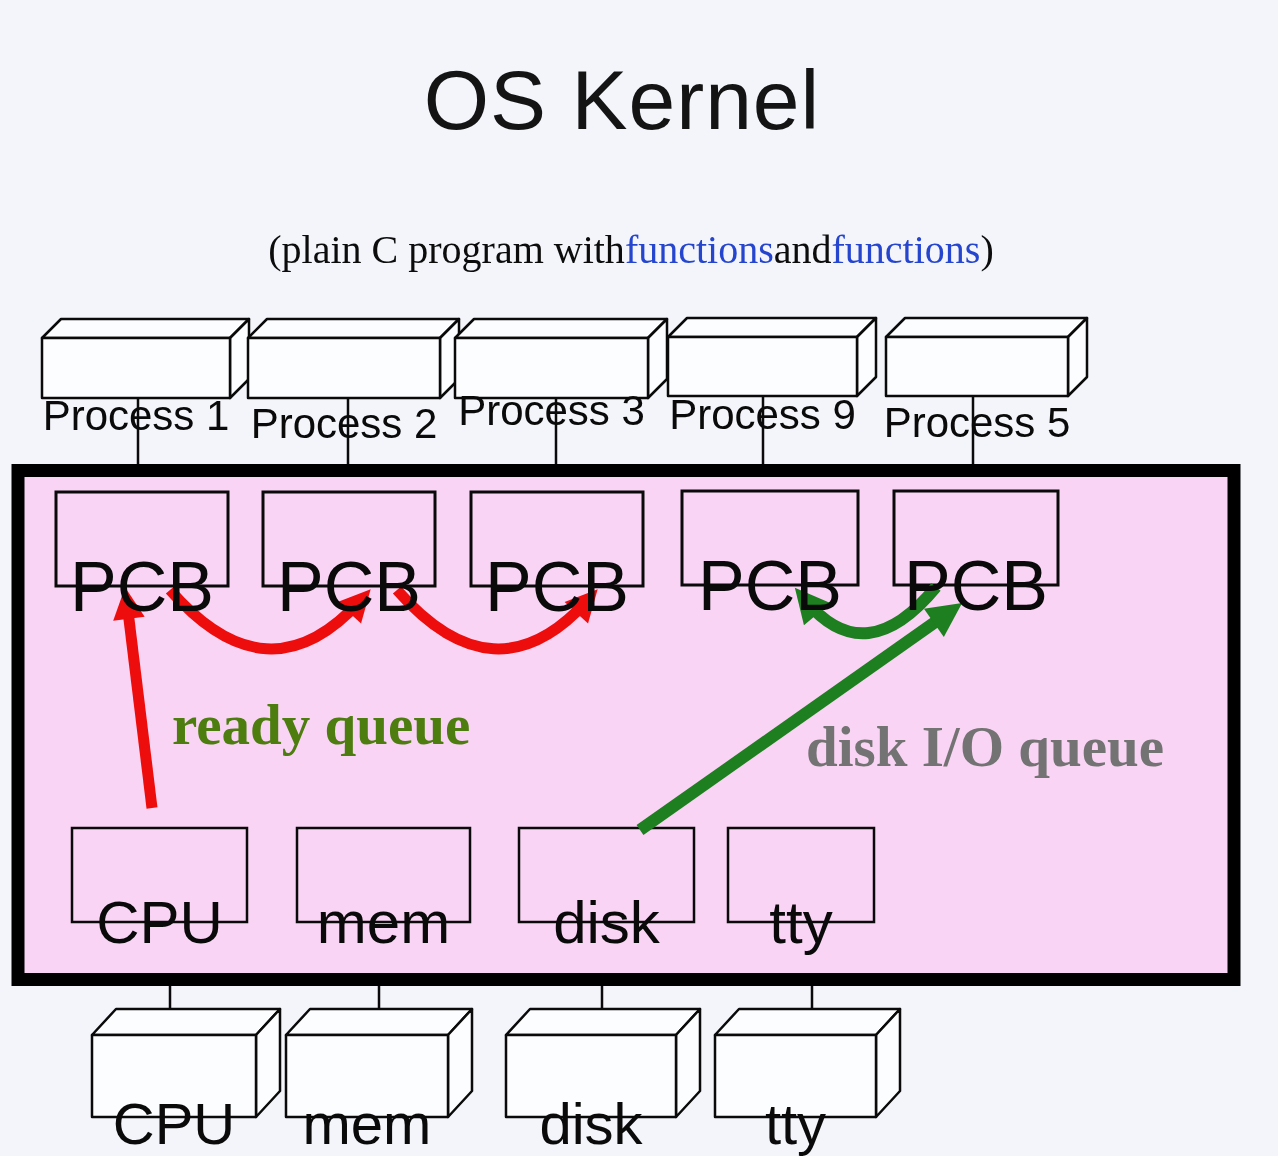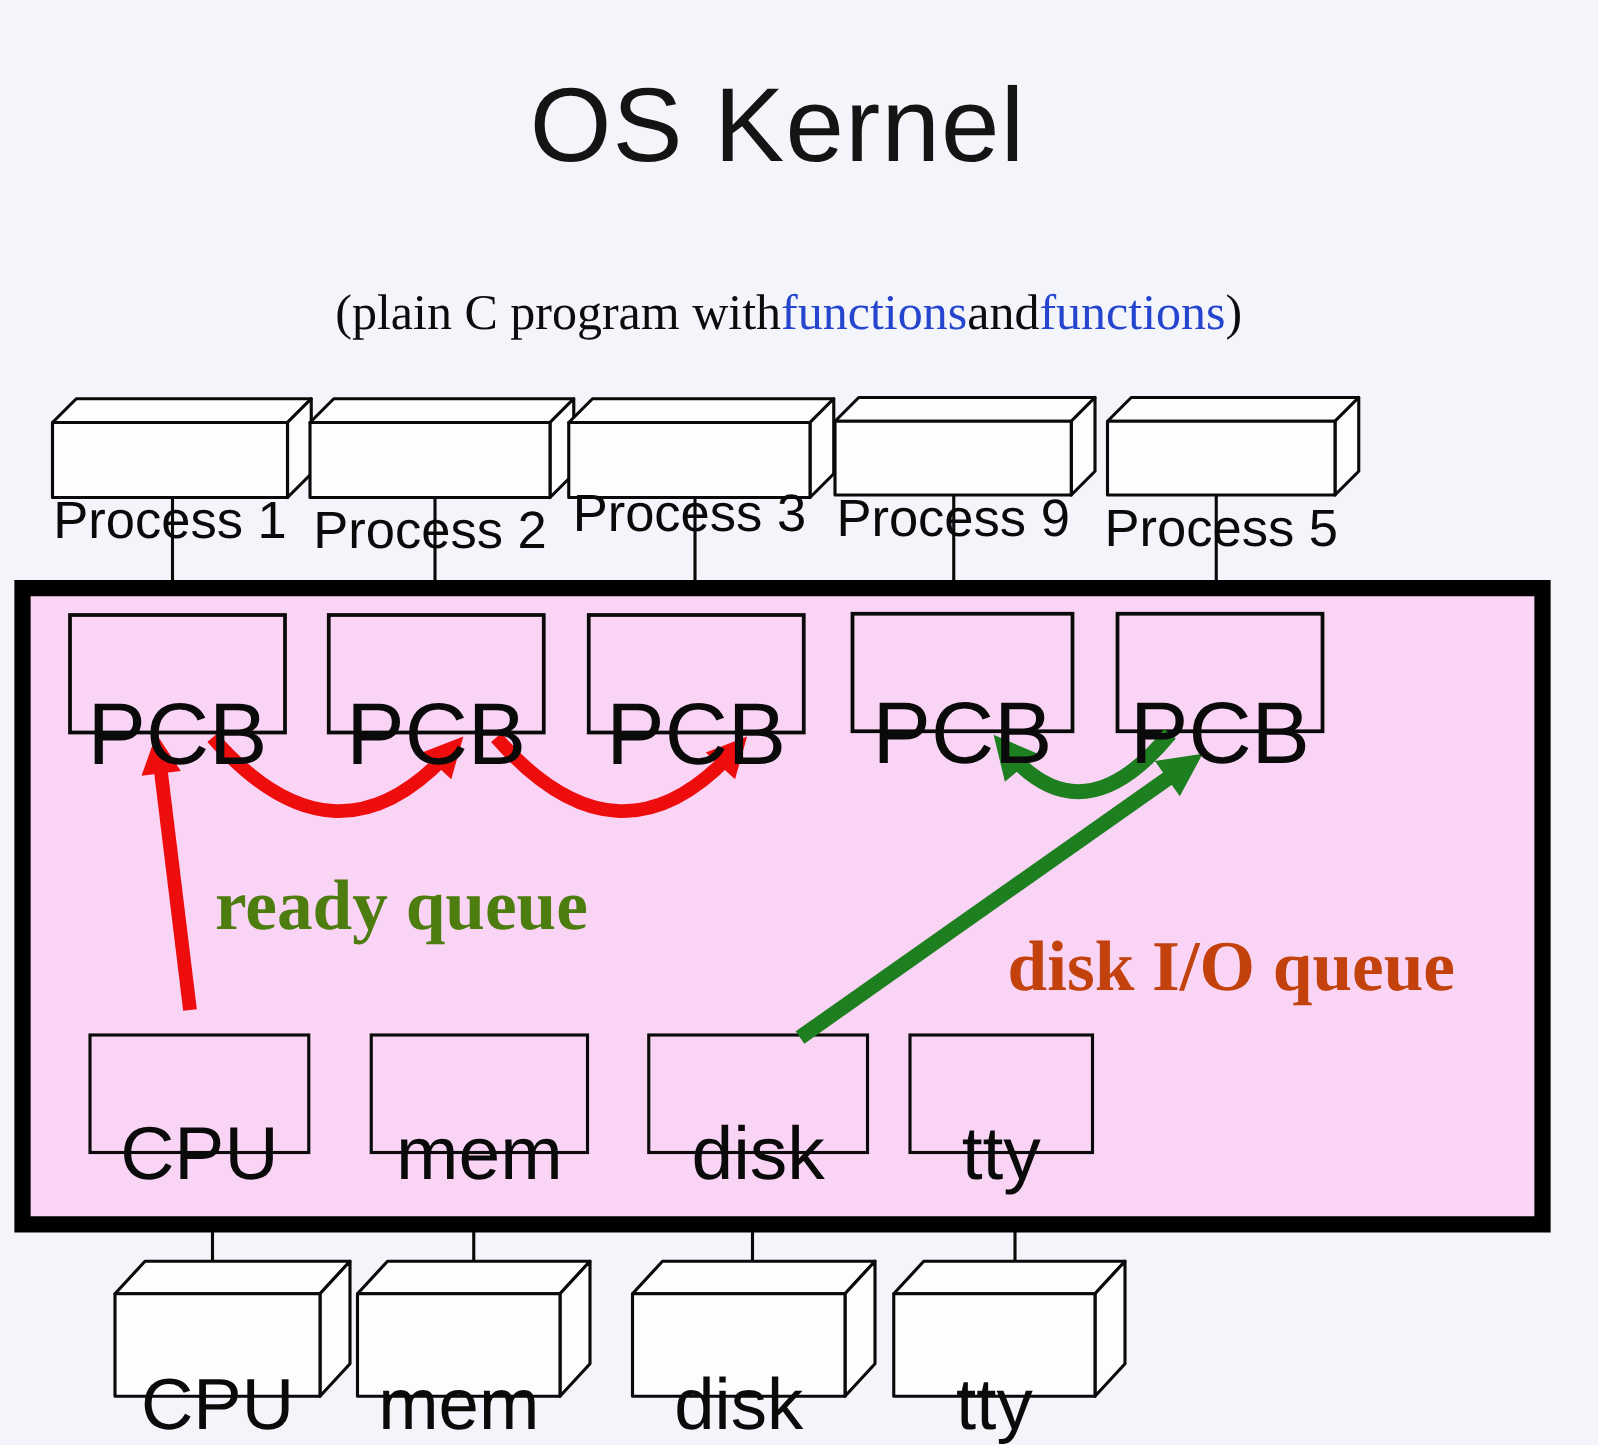--- a/index.html
+++ b/index.html
@@ -33,21 +33,21 @@
   .proc-lbl{font-size:42px;}
   .pcb-lbl{font-size:70px;}
   .dev-lbl{font-size:60px;}
   .hw-lbl{font-size:58px;}
   .queue-lbl{
     position:absolute;z-index:3;
     font-family:"Liberation Serif", serif;
     font-weight:bold;font-size:57px;line-height:1;white-space:nowrap;
   }
   .ready-q{left:172px;top:696px;color:#4d7c0f;}
-  .disk-q{left:806px;top:718px;color:#c2410c;margin-top:27px;}
+  .disk-q{left:806px;top:718px;color:#737373;}
 </style>
 </head>
 <body>
 
 <div class="stage">
 
   <svg class="diagram" width="1278" height="1156" viewBox="0 0 1278 1156">
     <defs>
       <marker id="arrowhead-red" viewBox="0 0 10 10" refX="5" refY="5" markerWidth="3.2" markerHeight="3.2" orient="auto">
         <path d="M0.5,0.5 L9.5,5 L0.5,9.5 Z" fill="#ee0d0d"></path>

